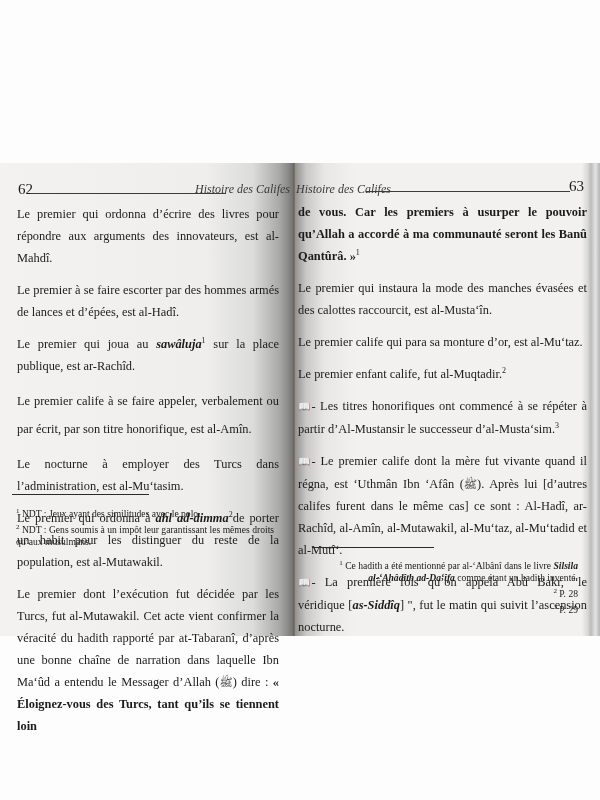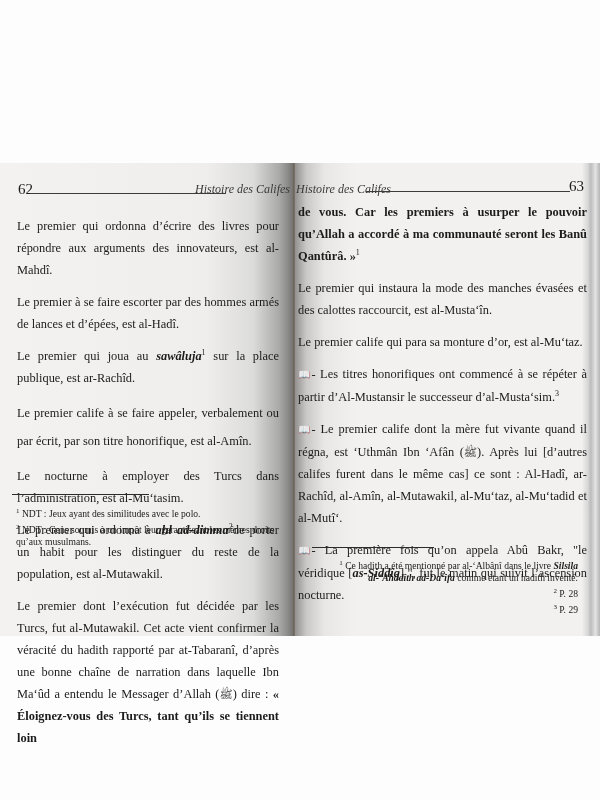--- a/index.html
+++ b/index.html
@@ -39,21 +39,21 @@
     .running-title { position: absolute; top: 1px; font-style: italic; font-size: 12px; }
     .page-left .running-title { right: 0; color: #3a3a3a; }
     .page-right .running-title { left: 2px; color: #3a3a3a; }
     .header-rule { position: absolute; height: 1px; background: #3c3c3c; top: 12px; }
     .page-left .header-rule { left: 12px; right: 64px; }
     .page-right .header-rule { left: 72px; right: 14px; top: 10px; }
 
     .body-text {
       position: absolute; font-size: 12.4px; line-height: 22px; text-align: justify;
     }
-    .page-left .body-text { left: 17px; width: 262px; top: 40px; margin-top: 12px; }
+    .page-left .body-text { left: 17px; width: 262px; top: 40px; }
     .page-right .body-text { left: 4px; width: 289px; top: 38px; }
     .para { margin-bottom: 10px; }
     .para.tight { line-height: 28px; }
     .bold { font-weight: bold; }
     .ital { font-style: italic; font-weight: bold; }
     sup { font-size: 8px; line-height: 0; vertical-align: super; }
     .book-icon { display: inline-block; font-size: 10px; color: #444; margin-right: 1px; }
     .salute { font-size: 11px; }
 
     .footnote-rule { position: absolute; height: 1px; background: #2b2b2b; }
@@ -98,20 +98,21 @@
     <div class="page-header">
       <span class="running-title">Histoire des Califes</span>
       <div class="header-rule"></div>
       <span class="page-number">63</span>
     </div>
 
     <div class="body-text">
       <p class="para"><span class="bold">de vous. Car les premiers à usurper le pouvoir qu’Allah a accordé à ma communauté seront les Banû Qantûrâ. »</span><sup>1</sup></p>
       <p class="para"><span>Le premier qui instaura la mode des manches évasées et des calottes raccourcit, est al-Musta‘în.</span></p>
       <p class="para"><span>Le premier calife qui para sa monture d’or, est al-Mu‘taz.</span></p>
+      <p class="para"><span>Le premier enfant calife, fut al-Muqtadir.</span><sup>2</sup></p>
       <p class="para"><span class="book-icon">📖</span><span>- Les titres honorifiques ont commencé à se répéter à partir d’Al-Mustansir le successeur d’al-Musta‘sim.</span><sup>3</sup></p>
       <p class="para"><span class="book-icon">📖</span><span>- Le premier calife dont la mère fut vivante quand il régna, est ‘Uthmân Ibn ‘Afân (</span><span class="salute">ﷺ</span><span>). Après lui [d’autres califes furent dans le même cas] ce sont : Al-Hadî, ar-Rachîd, al-Amîn, al-Mutawakil, al-Mu‘taz, al-Mu‘tadid et al-Mutî‘.</span></p>
       <p class="para"><span class="book-icon">📖</span><span>- La première fois qu’on appela Abû Bakr, "le véridique [</span><span class="ital">as-Siddîq</span><span>] ", fut le matin qui suivit l’ascension nocturne.</span></p>
     </div>
 
     <div class="footnote-rule"></div>
     <div class="footnotes">
       <p class="fn"><sup>1</sup> <span>Ce hadith a été mentionné par al-‘Albânî dans le livre </span><span class="ital">Silsila al-‘Ahâdîth ad-Da‘îfa</span><span> comme étant un hadith inventé.</span></p>
       <p class="fn"><sup>2</sup> <span>P. 28</span></p>
       <p class="fn"><sup>3</sup> <span>P. 29</span></p>

